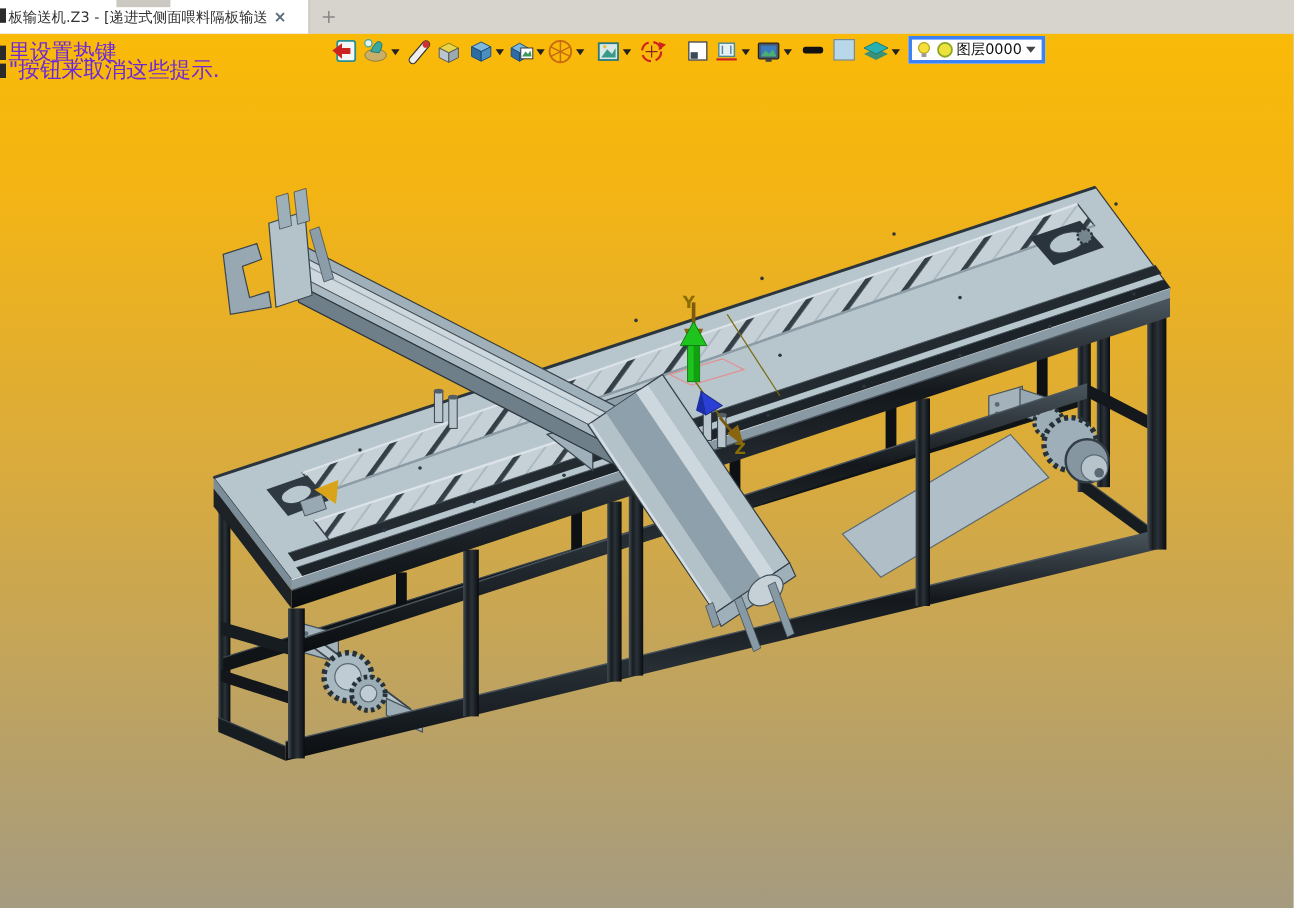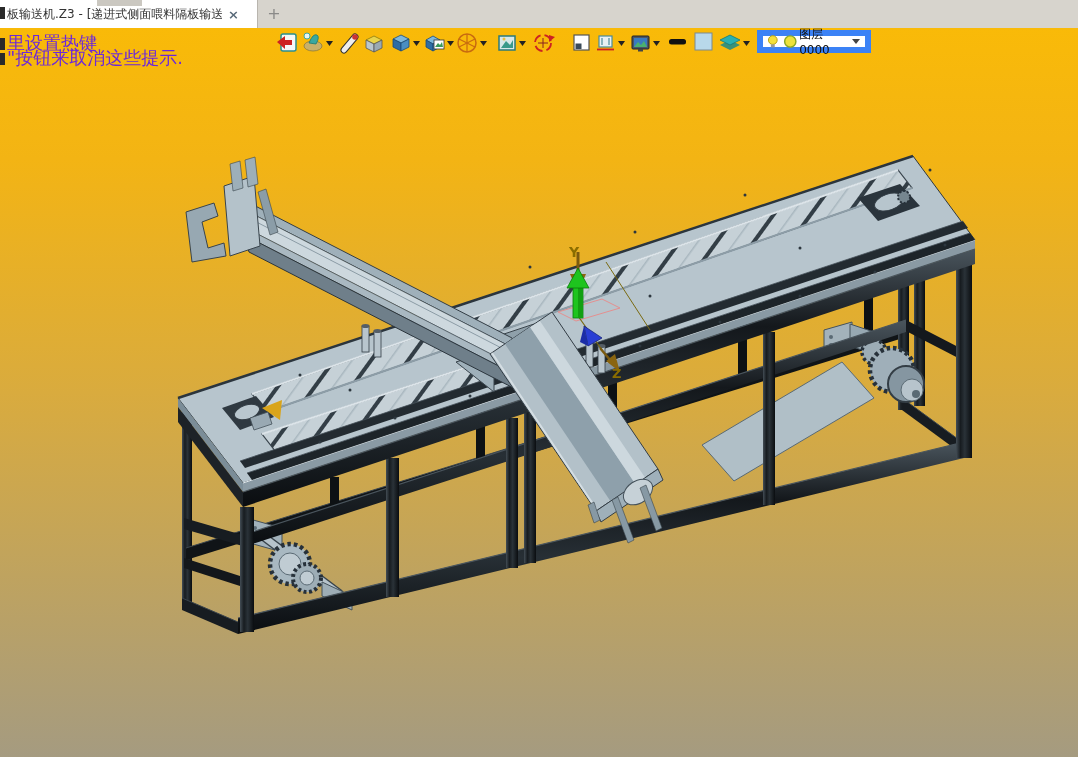--- a/index.html
+++ b/index.html
@@ -20,21 +20,21 @@
     background:linear-gradient(to bottom,#f9ba08 0%, #f3b414 18%, #d9ab3e 50%, #bfa35f 75%, #a59b80 100%); z-index:1; }
 
   .hint { position:absolute; left:0; z-index:20; font-size:18px; color:#6d28d9; white-space:nowrap; }
   .hint1 { top:31px; }
   .hint2 { top:46px; }
 
   svg.scene { position:absolute; top:0; left:0; z-index:10; }
 
   
   .layer-combo { position:absolute; left:757px; top:30px; width:114px; height:23px; background:#ffffff;
-    border:6px solid #3b82f6; z-index:20; display:flex; align-items:center; }
+    border:3px solid #3b82f6; z-index:20; display:flex; align-items:center; }
   .layer-combo .txt { font-size:12px; color:#111; margin-left:2px; }
   .layer-combo .dd { margin-left:auto; margin-right:5px; width:0; height:0; border-left:4px solid transparent; border-right:4px solid transparent; border-top:5px solid #444; }
   .mini-icn { display:inline-block; margin-left:4px; }
 </style>
 </head>
 <body>
 
 <div class="viewport"></div>
 
 <div class="hint hint1"><span class="cut-glyph"></span><span>里设置热键</span></div>

